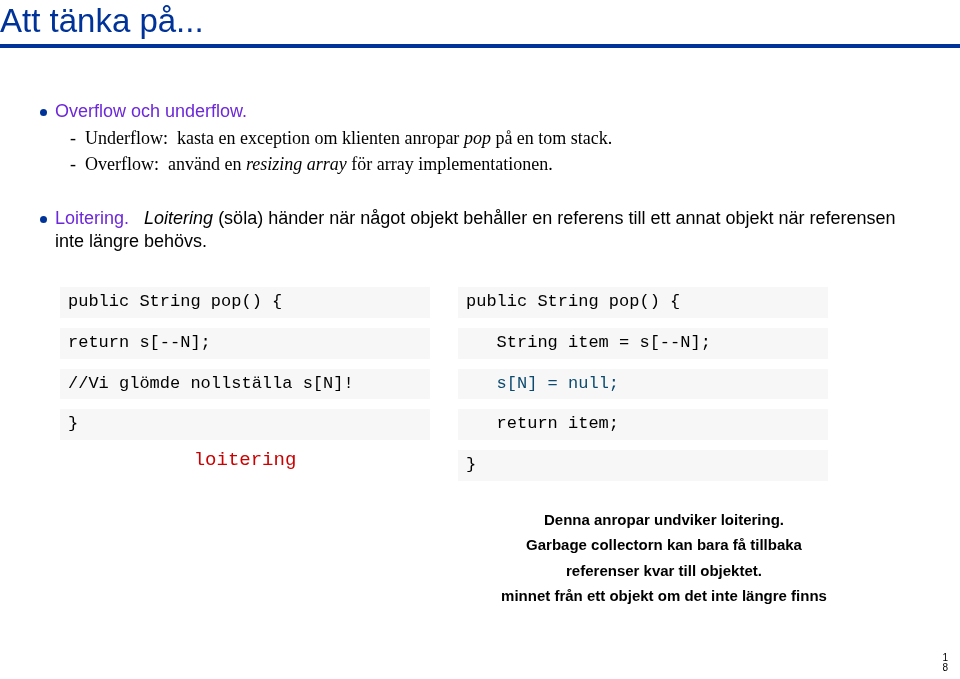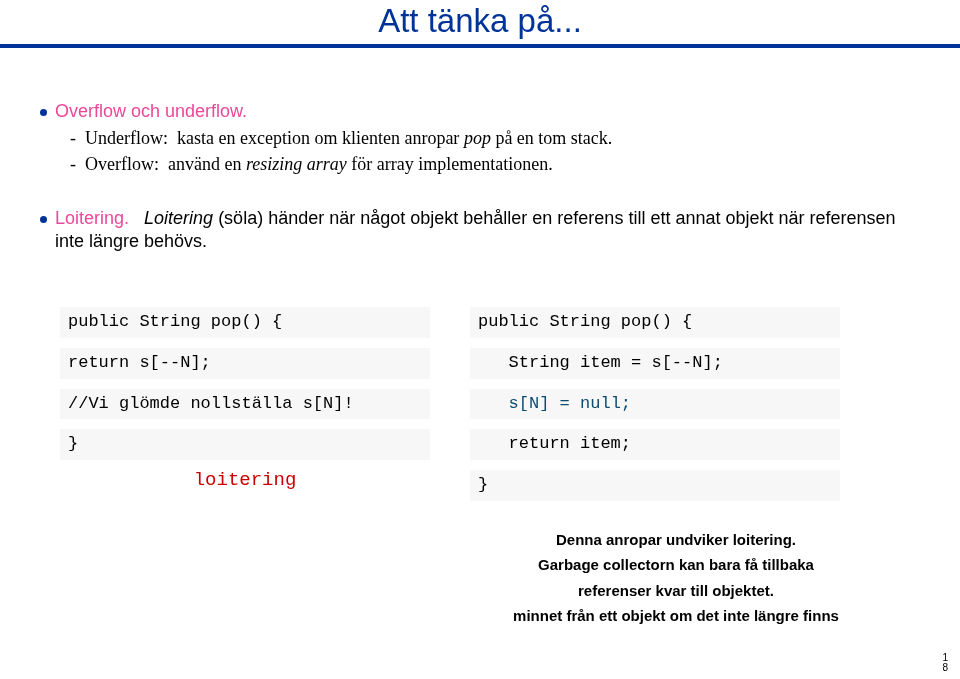--- a/index.html
+++ b/index.html
@@ -16,21 +16,20 @@
     width: 960px;
     height: 679px;
     box-sizing: border-box;
   }
   .title-bar {
     width: 100%;
     height: 88px;
     position: relative;
   }
   .title-text {
-    text-align: center;
     font-size: 33px;
     color: #003399;
     padding-top: 2px;
     font-family: Verdana, Geneva, sans-serif;
   }
   .title-rule {
     margin: 0;
     border: none;
     height: 4px;
     background: #003399;
@@ -49,37 +48,37 @@
   .bullet-dot {
     width: 7px;
     height: 7px;
     border-radius: 50%;
     background: #003399;
     margin-top: 9px;
     margin-right: 8px;
     flex: 0 0 auto;
   }
   .blue-lead {
-    color: #ec4899;
+    color: #6d28d9;
   }
   .sub-line {
     margin-left: 30px;
     margin-bottom: 3px;
     font-family: Liberation Serif, serif;
   }
   .italic {
     font-style: italic;
   }
   .block-gap {
     height: 14px;
   }
   .codes {
     display: flex;
-    gap: 40px;
-    margin-top: 54px;
+    gap: 28px;
+    margin-top: 34px;
     margin-left: 20px;
     align-items: flex-start;
   }
   .code-col {
     display: flex;
     flex-direction: column;
     font-family: "Courier New", Courier, monospace;
     font-size: 17px;
   }
   .code-col.left {

